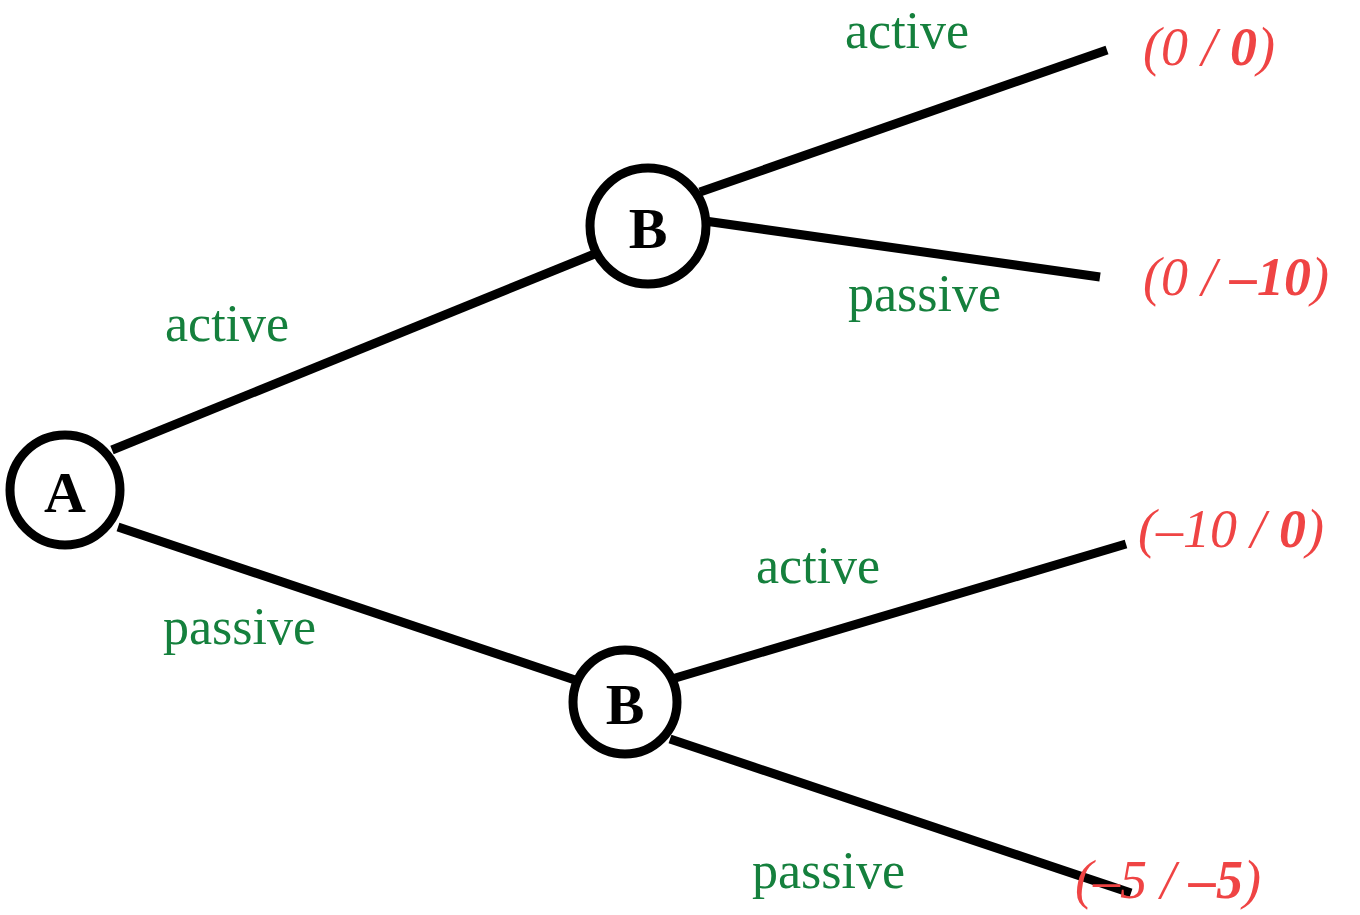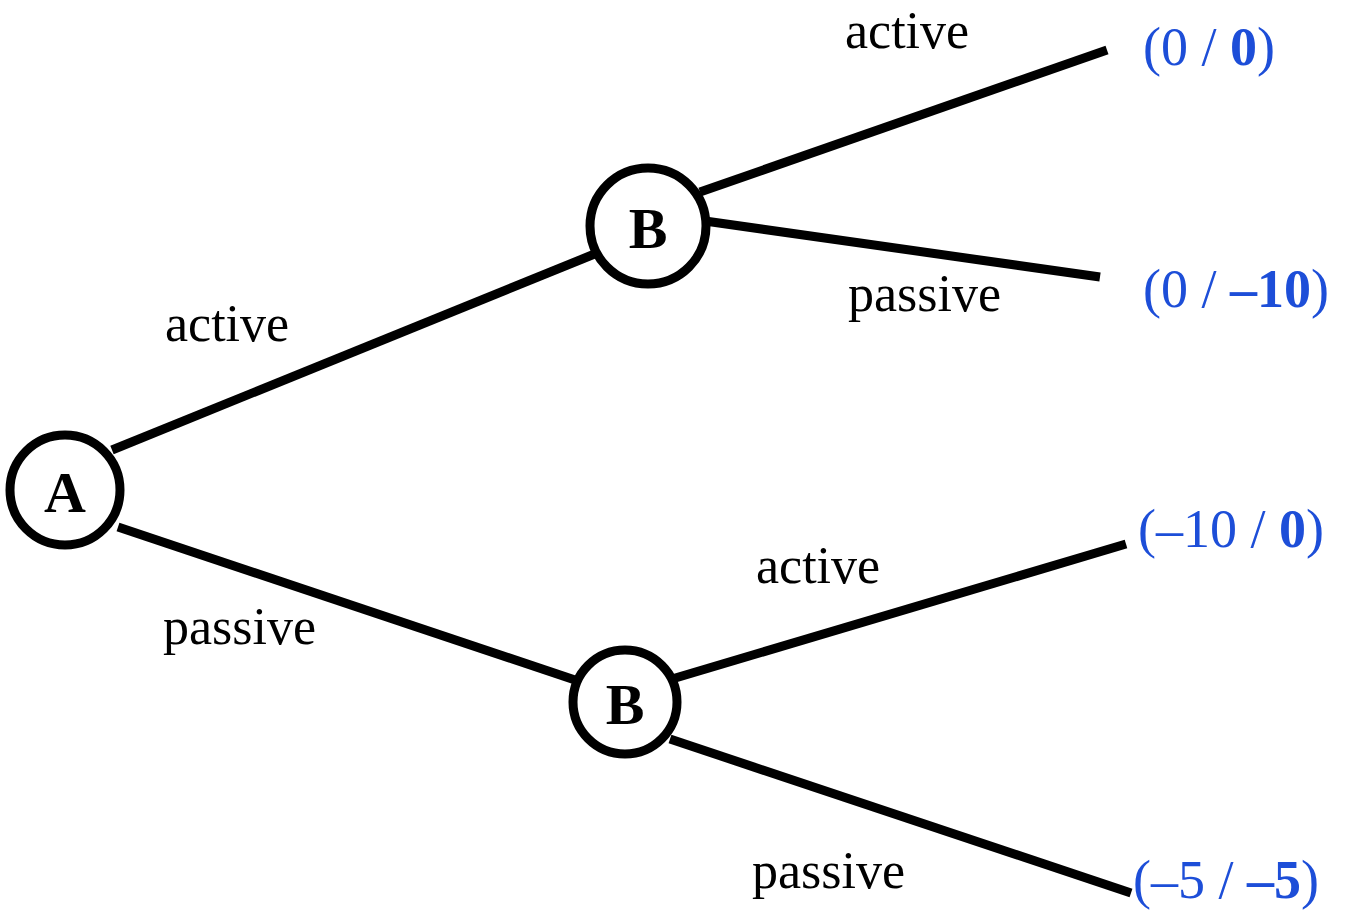--- a/index.html
+++ b/index.html
@@ -42,28 +42,29 @@
     fill: #000000;
     text-anchor: middle;
     dominant-baseline: central;
   }
   .edge-label {
     position: absolute;
     font-size: 52px;
     font-weight: normal;
     line-height: 1;
     white-space: nowrap;
-    color: #000000;
+    color: #15803d;
   }
   .payoff {
     position: absolute;
     font-size: 54px;
     line-height: 1;
     white-space: nowrap;
-    color: #1d4ed8;
+    color: #ef4444;
+    font-style: italic;
   }
   .payoff .p2 {
     font-weight: bold;
   }
   .payoff .p1,
   .payoff .paren,
   .payoff .slash {
     font-weight: normal;
   }
 </style>
@@ -100,18 +101,18 @@
   <div id="edge-labels-group">
       <div class="edge-label" style="left: 165px; top: 298px;">active</div>
       <div class="edge-label" style="left: 163px; top: 601px;">passive</div>
       <div class="edge-label" style="left: 845px; top: 5px;">active</div>
       <div class="edge-label" style="left: 848px; top: 268px;">passive</div>
       <div class="edge-label" style="left: 756px; top: 540px;">active</div>
       <div class="edge-label" style="left: 752px; top: 845px;">passive</div>
     </div>
   <div id="payoffs-group">
       <div class="payoff" style="left: 1143px; top: 20px;"><span class="paren">(</span><span class="p1">0</span> <span class="slash">/</span> <span class="p2">0</span><span class="paren">)</span></div>
-      <div class="payoff" style="left: 1143px; top: 262px;"><span class="paren">(</span><span class="p1">0</span> <span class="slash">/</span> <span class="p2">–10</span><span class="paren">)</span></div>
+      <div class="payoff" style="left: 1143px; top: 250px;"><span class="paren">(</span><span class="p1">0</span> <span class="slash">/</span> <span class="p2">–10</span><span class="paren">)</span></div>
       <div class="payoff" style="left: 1138px; top: 502px;"><span class="paren">(</span><span class="p1">–10</span> <span class="slash">/</span> <span class="p2">0</span><span class="paren">)</span></div>
-      <div class="payoff" style="left: 1133px; top: 853px;"><span class="paren">(</span><span class="p1">–5</span> <span class="slash">/</span> <span class="p2">–5</span><span class="paren">)</span></div>
+      <div class="payoff" style="left: 1075px; top: 853px;"><span class="paren">(</span><span class="p1">–5</span> <span class="slash">/</span> <span class="p2">–5</span><span class="paren">)</span></div>
     </div>
 
 </div>
 
 </body></html>

